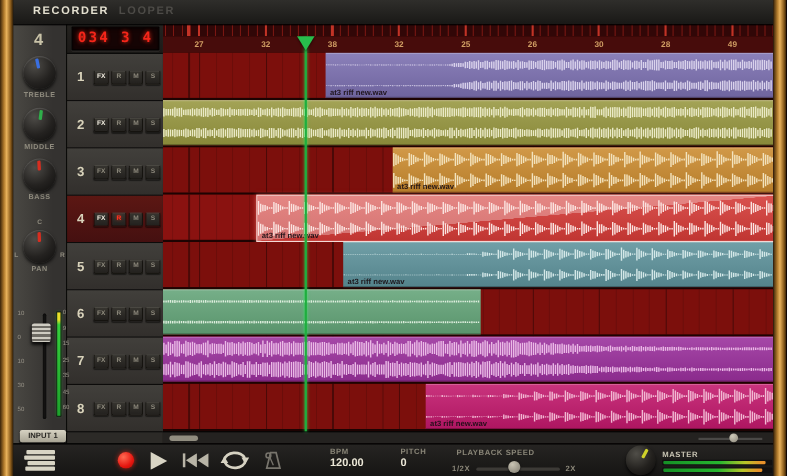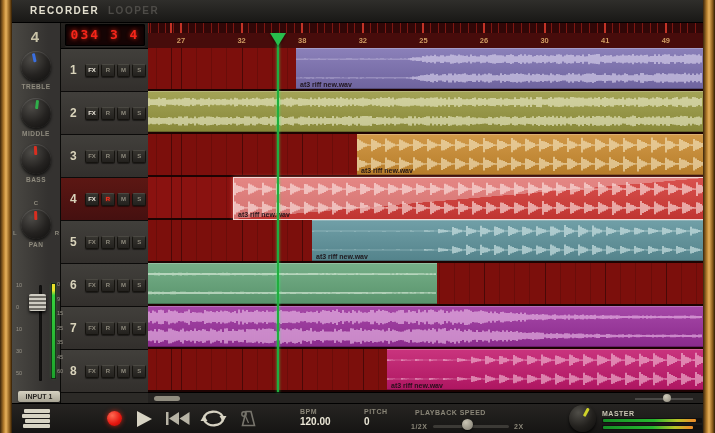--- a/index.html
+++ b/index.html
@@ -253,21 +253,21 @@
   <div class="timeline">
     <div class="ticks"></div>
     <div class="rnums" id="ruler-numbers">
         <div class="rnum" style="left: 33px;">27</div>
         <div class="rnum" style="left: 93.6px;">32</div>
         <div class="rnum" style="left: 154.2px;">38</div>
         <div class="rnum" style="left: 214.8px;">32</div>
         <div class="rnum" style="left: 275.4px;">25</div>
         <div class="rnum" style="left: 336px;">26</div>
         <div class="rnum" style="left: 396.6px;">30</div>
-        <div class="rnum" style="left: 457.2px;">41</div>
+        <div class="rnum" style="left: 457.2px;">28</div>
         <div class="rnum" style="left: 517.8px;">49</div>
       </div>
     <div class="lanes" id="lanes">
         <div class="lane">
           <div class="clip" style="left: 148px; width: 407px; background: linear-gradient(rgba(255, 255, 255, 0.12), rgba(0, 0, 0, 0.1)), rgb(123, 111, 176);">
             <svg width="407" height="41">
               <path d="M1,10.7L1,11.4M3,10.7L3,11.4M5,10.7L5,11.4M7,10.7L7,11.4M9,10.6L9,11.5M11,10.7L11,11.4M13,10.8L13,11.3M15,10.7L15,11.4M17,10.7L17,11.4M19,10.7L19,11.4M21,10.7L21,11.4M23,10.6L23,11.5M25,10.7L25,11.4M27,10.7L27,11.5M29,10.7L29,11.5M31,10.8L31,11.3M33,10.8L33,11.4M35,10.8L35,11.4M37,10.7L37,11.4M39,10.7L39,11.4M41,10.7L41,11.5M43,10.8L43,11.3M45,10.7L45,11.5M47,10.7L47,11.5M49,10.7L49,11.4M51,10.6L51,11.5M53,10.6L53,11.5M55,10.6L55,11.5M57,10.7L57,11.4M59,10.7L59,11.5M61,10.8L61,11.4M63,10.8L63,11.3M65,10.6L65,11.5M67,10.6L67,11.6M69,10.7L69,11.4M71,10.8L71,11.4M73,10.6L73,11.5M75,10.7L75,11.4M77,10.7L77,11.5M79,10.7L79,11.5M81,10.6L81,11.5M83,10.8L83,11.4M85,10.6L85,11.6M87,10.6L87,11.5M89,10.7L89,11.4M91,10.8L91,11.3M93,10.8L93,11.4M95,10.6L95,11.6M97,10.7L97,11.5M99,10.7L99,11.5M101,10.7L101,11.4M103,10.7L103,11.5M105,10.6L105,11.5M107,10.8L107,11.4M109,10.6L109,11.5M111,10.7L111,11.5M113,10.3L113,11.8M115,9.9L115,12.2M117,9.3L117,12.8M119,9.6L119,12.6M121,9.3L121,12.9M123,9.2L123,12.9M125,9.4L125,12.7M127,8.1L127,14.1M129,8.4L129,13.8M131,7.4L131,14.7M133,8.2L133,14.0M135,7.4L135,14.7M137,7.9L137,14.2M139,6.7L139,15.4M141,8.3L141,13.8M143,8.4L143,13.7M145,7.2L145,14.9M147,7.2L147,14.9M149,8.4L149,13.7M151,7.8L151,14.3M153,7.8L153,14.3M155,6.5L155,15.7M157,6.7L157,15.5M159,7.2L159,14.9M161,7.7L161,14.4M163,6.5L163,15.6M165,7.3L165,14.9M167,7.6L167,14.5M169,7.9L169,14.2M171,7.4L171,14.7M173,8.7L173,13.5M175,6.6L175,15.6M177,7.9L177,14.2M179,7.7L179,14.5M181,8.4L181,13.8M183,8.5L183,13.7M185,6.9L185,15.3M187,7.3L187,14.8M189,7.4L189,14.7M191,8.4L191,13.7M193,7.3L193,14.8M195,7.1L195,15.0M197,6.5L197,15.6M199,6.3L199,15.8M201,7.2L201,15.0M203,7.2L203,15.0M205,7.2L205,14.9M207,7.4L207,14.7M209,8.4L209,13.7M211,7.0L211,15.1M213,7.0L213,15.1M215,6.2L215,16.0M217,6.9L217,15.3M219,8.3L219,13.9M221,8.3L221,13.9M223,7.0L223,15.1M225,6.2L225,15.9M227,7.8L227,14.4M229,6.3L229,15.8M231,7.7L231,14.5M233,6.7L233,15.4M235,7.0L235,15.2M237,8.4L237,13.7M239,7.9L239,14.3M241,6.9L241,15.2M243,7.4L243,14.8M245,7.0L245,15.1M247,8.0L247,14.1M249,6.8L249,15.4M251,7.8L251,14.4M253,8.3L253,13.8M255,7.2L255,15.0M257,7.6L257,14.5M259,8.1L259,14.0M261,6.5L261,15.6M263,6.2L263,15.9M265,6.7L265,15.5M267,8.5L267,13.6M269,7.5L269,14.7M271,6.4L271,15.7M273,7.1L273,15.0M275,6.8L275,15.4M277,6.9L277,15.2M279,8.5L279,13.6M281,7.3L281,14.9M283,7.3L283,14.9M285,8.1L285,14.0M287,6.5L287,15.7M289,8.4L289,13.8M291,8.3L291,13.8M293,6.0L293,16.2M295,6.9L295,15.2M297,6.7L297,15.4M299,6.4L299,15.8M301,6.1L301,16.0M303,6.0L303,16.2M305,8.4L305,13.8M307,8.1L307,14.1M309,7.0L309,15.2M311,7.5L311,14.7M313,7.4L313,14.7M315,7.1L315,15.0M317,8.4L317,13.8M319,8.3L319,13.8M321,7.3L321,14.9M323,7.8L323,14.4M325,7.4L325,14.8M327,6.6L327,15.6M329,7.4L329,14.7M331,7.6L331,14.6M333,6.9L333,15.2M335,7.5L335,14.7M337,5.9L337,16.2M339,7.7L339,14.5M341,7.3L341,14.9M343,7.8L343,14.3M345,6.7L345,15.5M347,7.6L347,14.5M349,7.0L349,15.2M351,6.7L351,15.4M353,8.4L353,13.7M355,8.1L355,14.1M357,8.0L357,14.1M359,6.3L359,15.9M361,8.1L361,14.1M363,6.3L363,15.9M365,7.9L365,14.2M367,6.7L367,15.4M369,6.2L369,15.9M371,6.4L371,15.7M373,6.2L373,15.9M375,8.1L375,14.0M377,8.2L377,14.0M379,6.4L379,15.7M381,7.8L381,14.3M383,8.1L383,14.0M385,7.5L385,14.7M387,8.1L387,14.0M389,6.0L389,16.1M391,6.7L391,15.5M393,6.4L393,15.7M395,6.8L395,15.3M397,6.3L397,15.8M399,6.5L399,15.7M401,7.3L401,14.8M403,6.3L403,15.8M405,7.8L405,14.4M1,29.7L1,30.2M3,29.7L3,30.2M5,29.6L5,30.3M7,29.7L7,30.2M9,29.6L9,30.3M11,29.5L11,30.4M13,29.5L13,30.4M15,29.6L15,30.3M17,29.5L17,30.4M19,29.7L19,30.2M21,29.6L21,30.3M23,29.5L23,30.3M25,29.6L25,30.2M27,29.5L27,30.4M29,29.7L29,30.2M31,29.5L31,30.4M33,29.6L33,30.3M35,29.5L35,30.4M37,29.5L37,30.4M39,29.6L39,30.3M41,29.6L41,30.3M43,29.6L43,30.3M45,29.7L45,30.2M47,29.6L47,30.2M49,29.7L49,30.2M51,29.7L51,30.2M53,29.5L53,30.4M55,29.5L55,30.3M57,29.5L57,30.3M59,29.6L59,30.2M61,29.4L61,30.4M63,29.7L63,30.2M65,29.5L65,30.4M67,29.6L67,30.3M69,29.7L69,30.2M71,29.6L71,30.3M73,29.6L73,30.3M75,29.6L75,30.2M77,29.6L77,30.3M79,29.6L79,30.2M81,29.4L81,30.4M83,29.5L83,30.3M85,29.5L85,30.3M87,29.4L87,30.5M89,29.6L89,30.3M91,29.5L91,30.3M93,29.5L93,30.3M95,29.6L95,30.3M97,29.5L97,30.3M99,29.4L99,30.4M101,29.6L101,30.3M103,29.5L103,30.3M105,29.6L105,30.3M107,29.6L107,30.2M109,29.6L109,30.3M111,29.3L111,30.5M113,29.4L113,30.5M115,29.2L115,30.7M117,28.4L117,31.5M119,28.7L119,31.1M121,28.5L121,31.4M123,27.9L123,31.9M125,27.2L125,32.7M127,27.2L127,32.7M129,26.9L129,33.0M131,26.5L131,33.4M133,26.9L133,33.0M135,25.8L135,34.1M137,25.4L137,34.4M139,26.8L139,33.1M141,25.9L141,34.0M143,27.4L143,32.5M145,27.3L145,32.6M147,26.3L147,33.5M149,26.0L149,33.9M151,27.3L151,32.5M153,25.4L153,34.5M155,25.4L155,34.5M157,27.2L157,32.6M159,25.4L159,34.4M161,26.6L161,33.2M163,25.9L163,34.0M165,26.2L165,33.7M167,25.7L167,34.2M169,25.2L169,34.6M171,26.5L171,33.4M173,27.0L173,32.9M175,26.8L175,33.1M177,25.8L177,34.0M179,25.8L179,34.0M181,27.4L181,32.5M183,25.8L183,34.1M185,27.2L185,32.6M187,26.5L187,33.4M189,25.7L189,34.2M191,26.5L191,33.4M193,25.2L193,34.7M195,25.7L195,34.2M197,27.2L197,32.7M199,27.3L199,32.6M201,27.1L201,32.8M203,27.5L203,32.4M205,25.2L205,34.7M207,26.9L207,33.0M209,25.9L209,34.0M211,26.8L211,33.1M213,26.7L213,33.2M215,25.7L215,34.1M217,25.6L217,34.2M219,26.0L219,33.9M221,25.1L221,34.8M223,26.1L223,33.8M225,25.5L225,34.4M227,26.1L227,33.8M229,26.5L229,33.4M231,26.7L231,33.1M233,25.2L233,34.6M235,27.2L235,32.7M237,26.1L237,33.8M239,26.4L239,33.5M241,25.8L241,34.1M243,26.1L243,33.7M245,27.0L245,32.9M247,25.8L247,34.1M249,26.7L249,33.1M251,26.7L251,33.2M253,27.2L253,32.7M255,25.2L255,34.7M257,26.4L257,33.4M259,27.2L259,32.7M261,26.0L261,33.9M263,26.3L263,33.6M265,26.9L265,33.0M267,27.2L267,32.6M269,27.3L269,32.6M271,26.4L271,33.4M273,25.1L273,34.8M275,26.3L275,33.5M277,25.1L277,34.8M279,26.5L279,33.3M281,26.5L281,33.3M283,25.8L283,34.0M285,27.4L285,32.5M287,26.4L287,33.4M289,26.0L289,33.9M291,25.4L291,34.5M293,25.6L293,34.3M295,25.8L295,34.1M297,24.9L297,34.9M299,25.8L299,34.1M301,26.9L301,32.9M303,27.1L303,32.7M305,27.0L305,32.8M307,26.8L307,33.1M309,25.2L309,34.7M311,27.0L311,32.9M313,27.0L313,32.8M315,27.2L315,32.7M317,25.2L317,34.7M319,25.4L319,34.5M321,27.3L321,32.6M323,26.4L323,33.5M325,27.3L325,32.6M327,26.7L327,33.1M329,25.2L329,34.6M331,26.1L331,33.8M333,27.3L333,32.6M335,27.2L335,32.7M337,27.2L337,32.6M339,26.3L339,33.5M341,26.0L341,33.9M343,27.3L343,32.6M345,25.0L345,34.8M347,24.9L347,35.0M349,26.7L349,33.2M351,26.4L351,33.5M353,27.0L353,32.9M355,26.9L355,33.0M357,27.2L357,32.7M359,26.2L359,33.7M361,25.3L361,34.6M363,25.2L363,34.6M365,26.2L365,33.6M367,25.0L367,34.9M369,26.0L369,33.8M371,26.4L371,33.4M373,25.6L373,34.2M375,25.5L375,34.3M377,25.5L377,34.4M379,26.2L379,33.6M381,25.4L381,34.5M383,26.0L383,33.8M385,26.2L385,33.7M387,26.1L387,33.7M389,24.7L389,35.2M391,26.4L391,33.4M393,25.5L393,34.3M395,27.1L395,32.8M397,25.5L397,34.3M399,26.9L399,33.0M401,25.5L401,34.3M403,26.6L403,33.2M405,25.0L405,34.8" stroke="#d9d2ec" stroke-width="1.3" fill="none"></path>
             </svg>
             <div class="clabel">at3 riff new.wav</div>
           </div>

